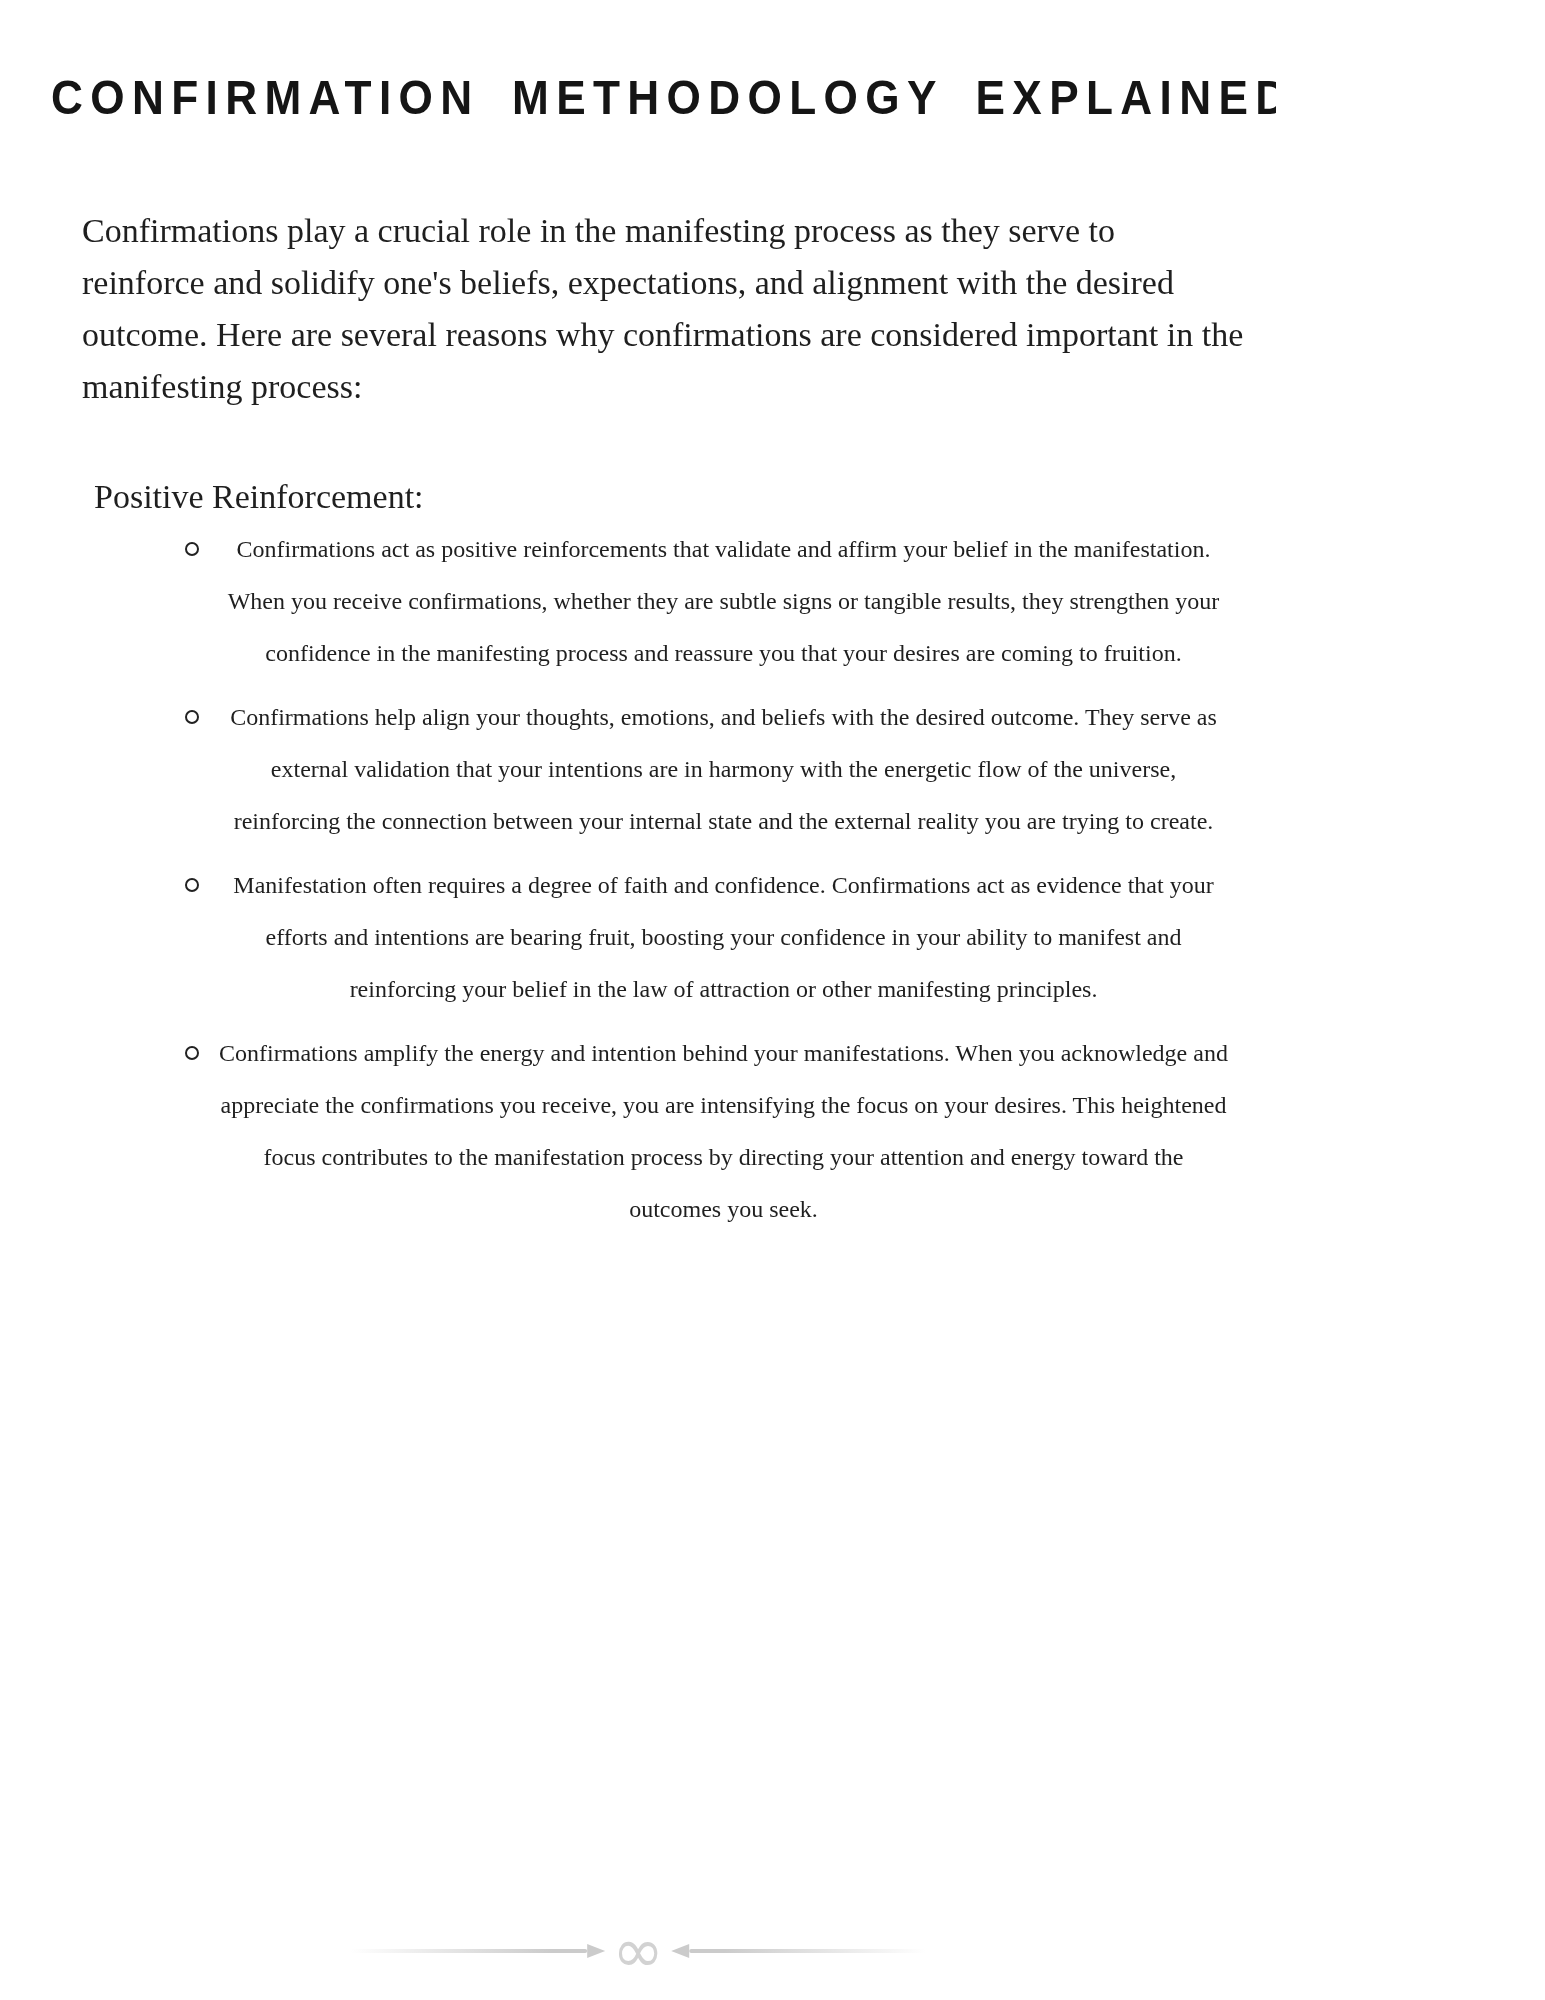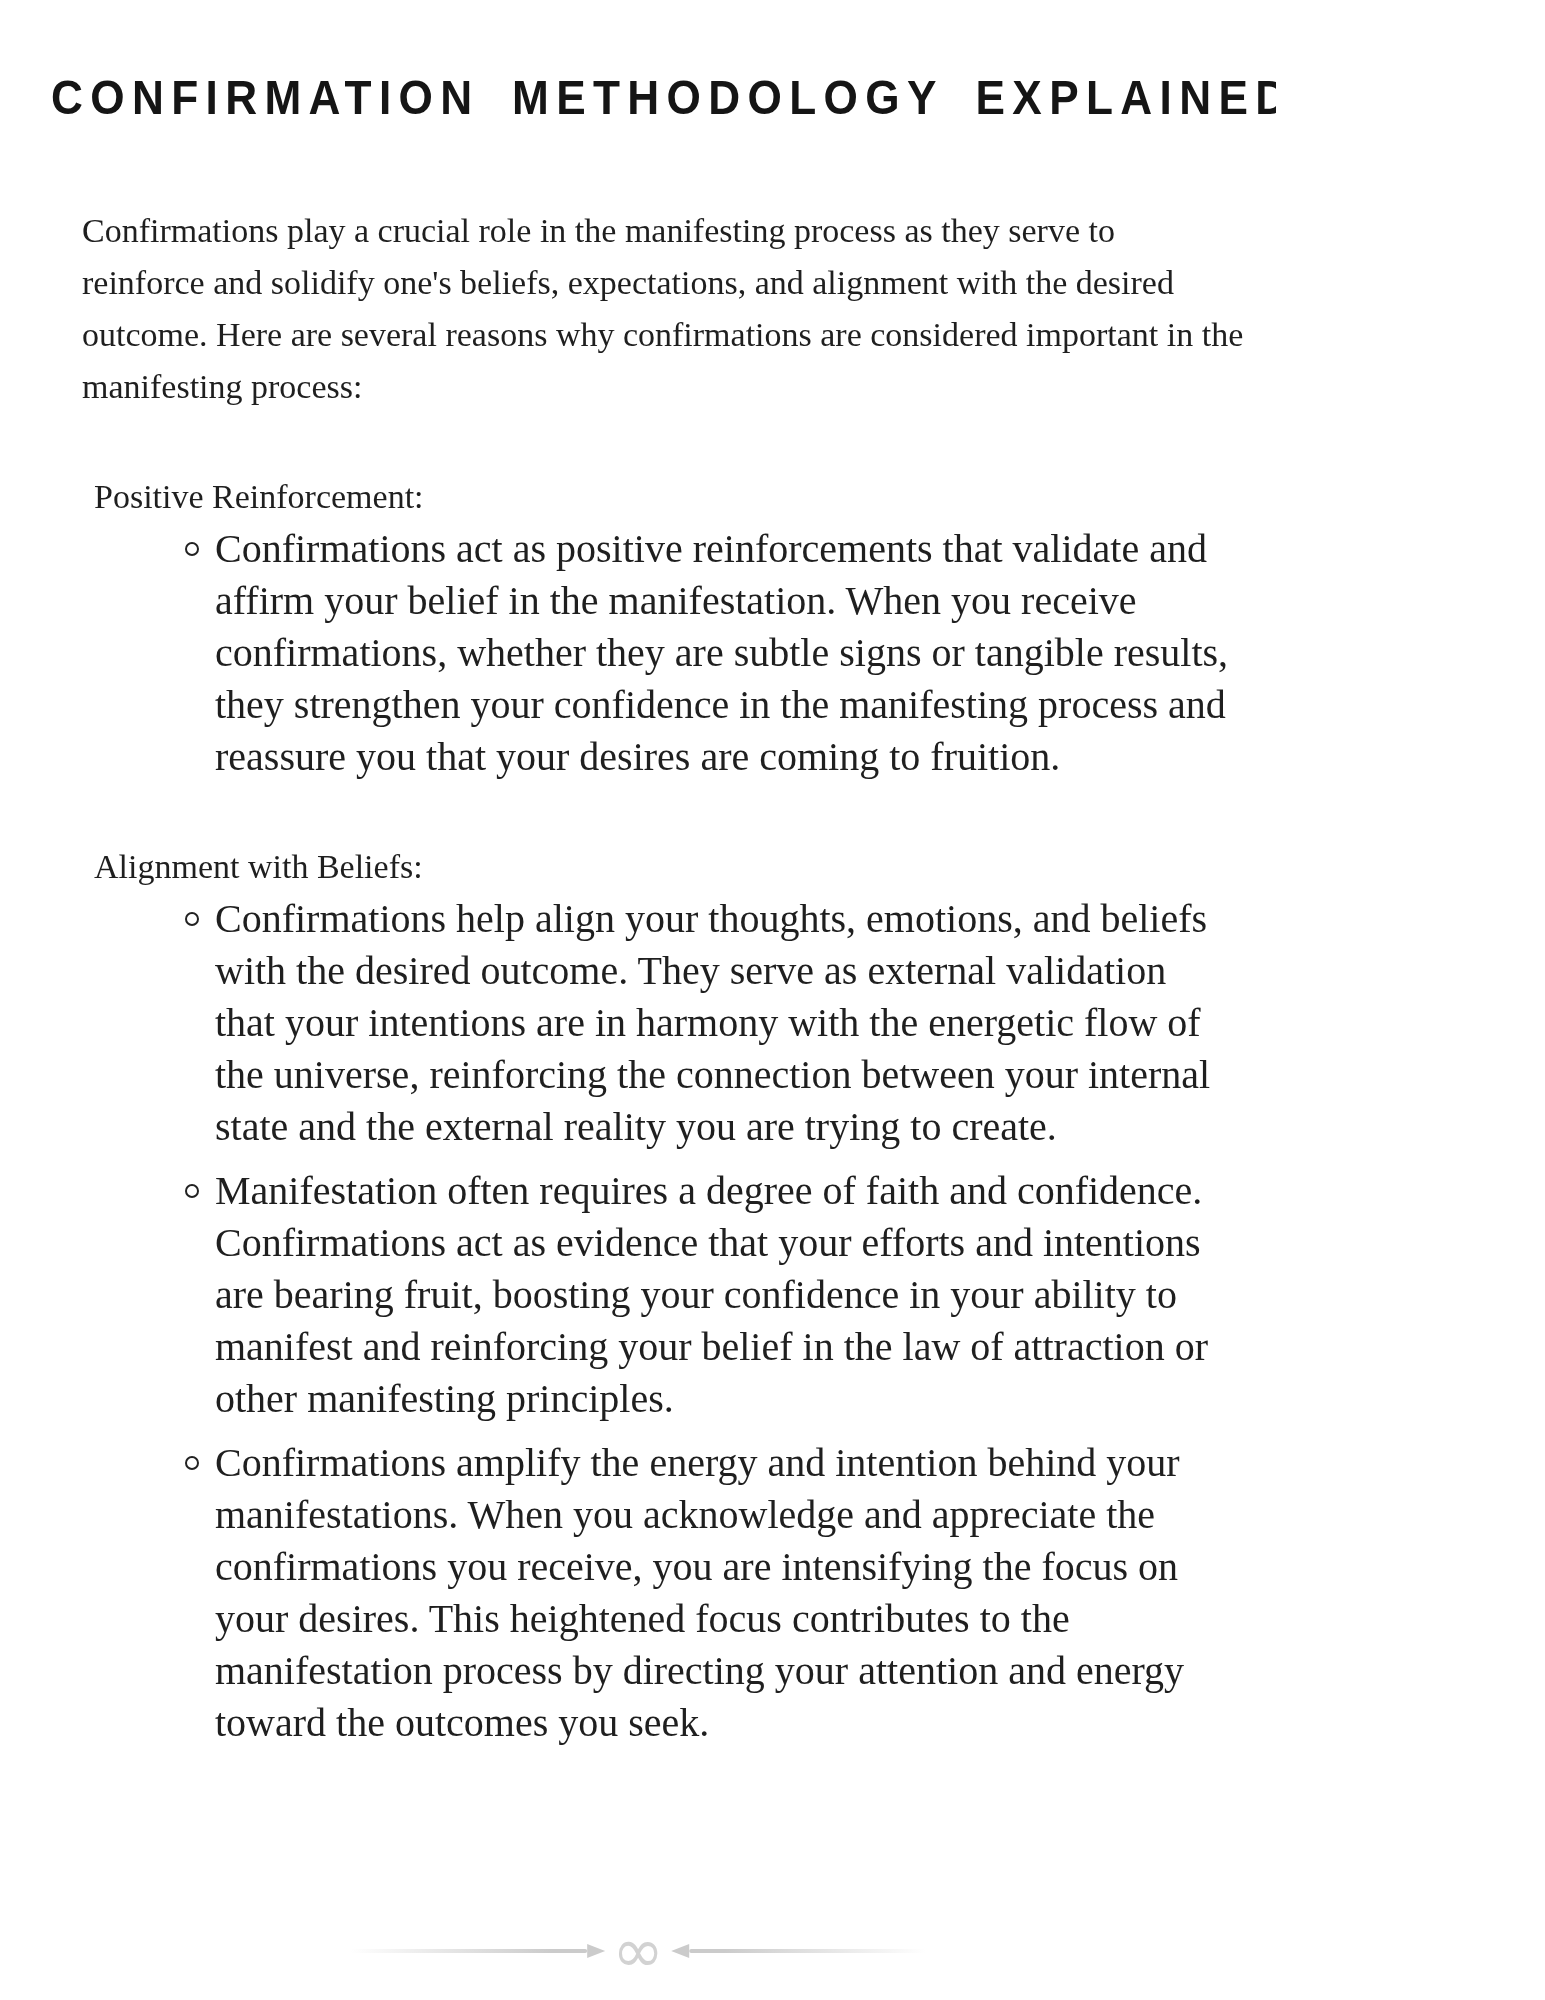--- a/index.html
+++ b/index.html
@@ -58,23 +58,24 @@
     flex: 0 0 auto;
     width: 10px;
     height: 10px;
     border: 2.5px solid #222222;
     border-radius: 50%;
     margin-top: 19px;
     background: transparent;
   }
   .bullet-text {
     margin: 0 0 0 16px;
-    font-size: 40px;
+    font-size: 24px;
     line-height: 52px;
     max-width: 1250px;
+    text-align: center;
   }
   .divider {
     position: absolute;
     left: 50%;
     top: 1928px;
     transform: translateX(-50%);
     display: flex;
     align-items: center;
     height: 46px;
   }
@@ -124,21 +125,20 @@
 
       <section class="topic">
         <h2 class="heading">Positive Reinforcement:</h2>
         <div class="bullet">
           <span class="dot"></span>
           <p class="bullet-text">Confirmations act as positive reinforcements that validate and affirm your belief in the manifestation. When you receive confirmations, whether they are subtle signs or tangible results, they strengthen your confidence in the manifesting process and reassure you that your desires are coming to fruition.</p>
         </div>
       </section>
 
       <section class="topic">
-        <h2 class="heading">Alignment with Beliefs:</h2>
         <div class="bullet">
           <span class="dot"></span>
           <p class="bullet-text">Confirmations help align your thoughts, emotions, and beliefs with the desired outcome. They serve as external validation that your intentions are in harmony with the energetic flow of the universe, reinforcing the connection between your internal state and the external reality you are trying to create.</p>
         </div>
       </section>
 
       <section class="topic">
         <div class="bullet">
           <span class="dot"></span>
           <p class="bullet-text">Manifestation often requires a degree of faith and confidence. Confirmations act as evidence that your efforts and intentions are bearing fruit, boosting your confidence in your ability to manifest and reinforcing your belief in the law of attraction or other manifesting principles.</p>

